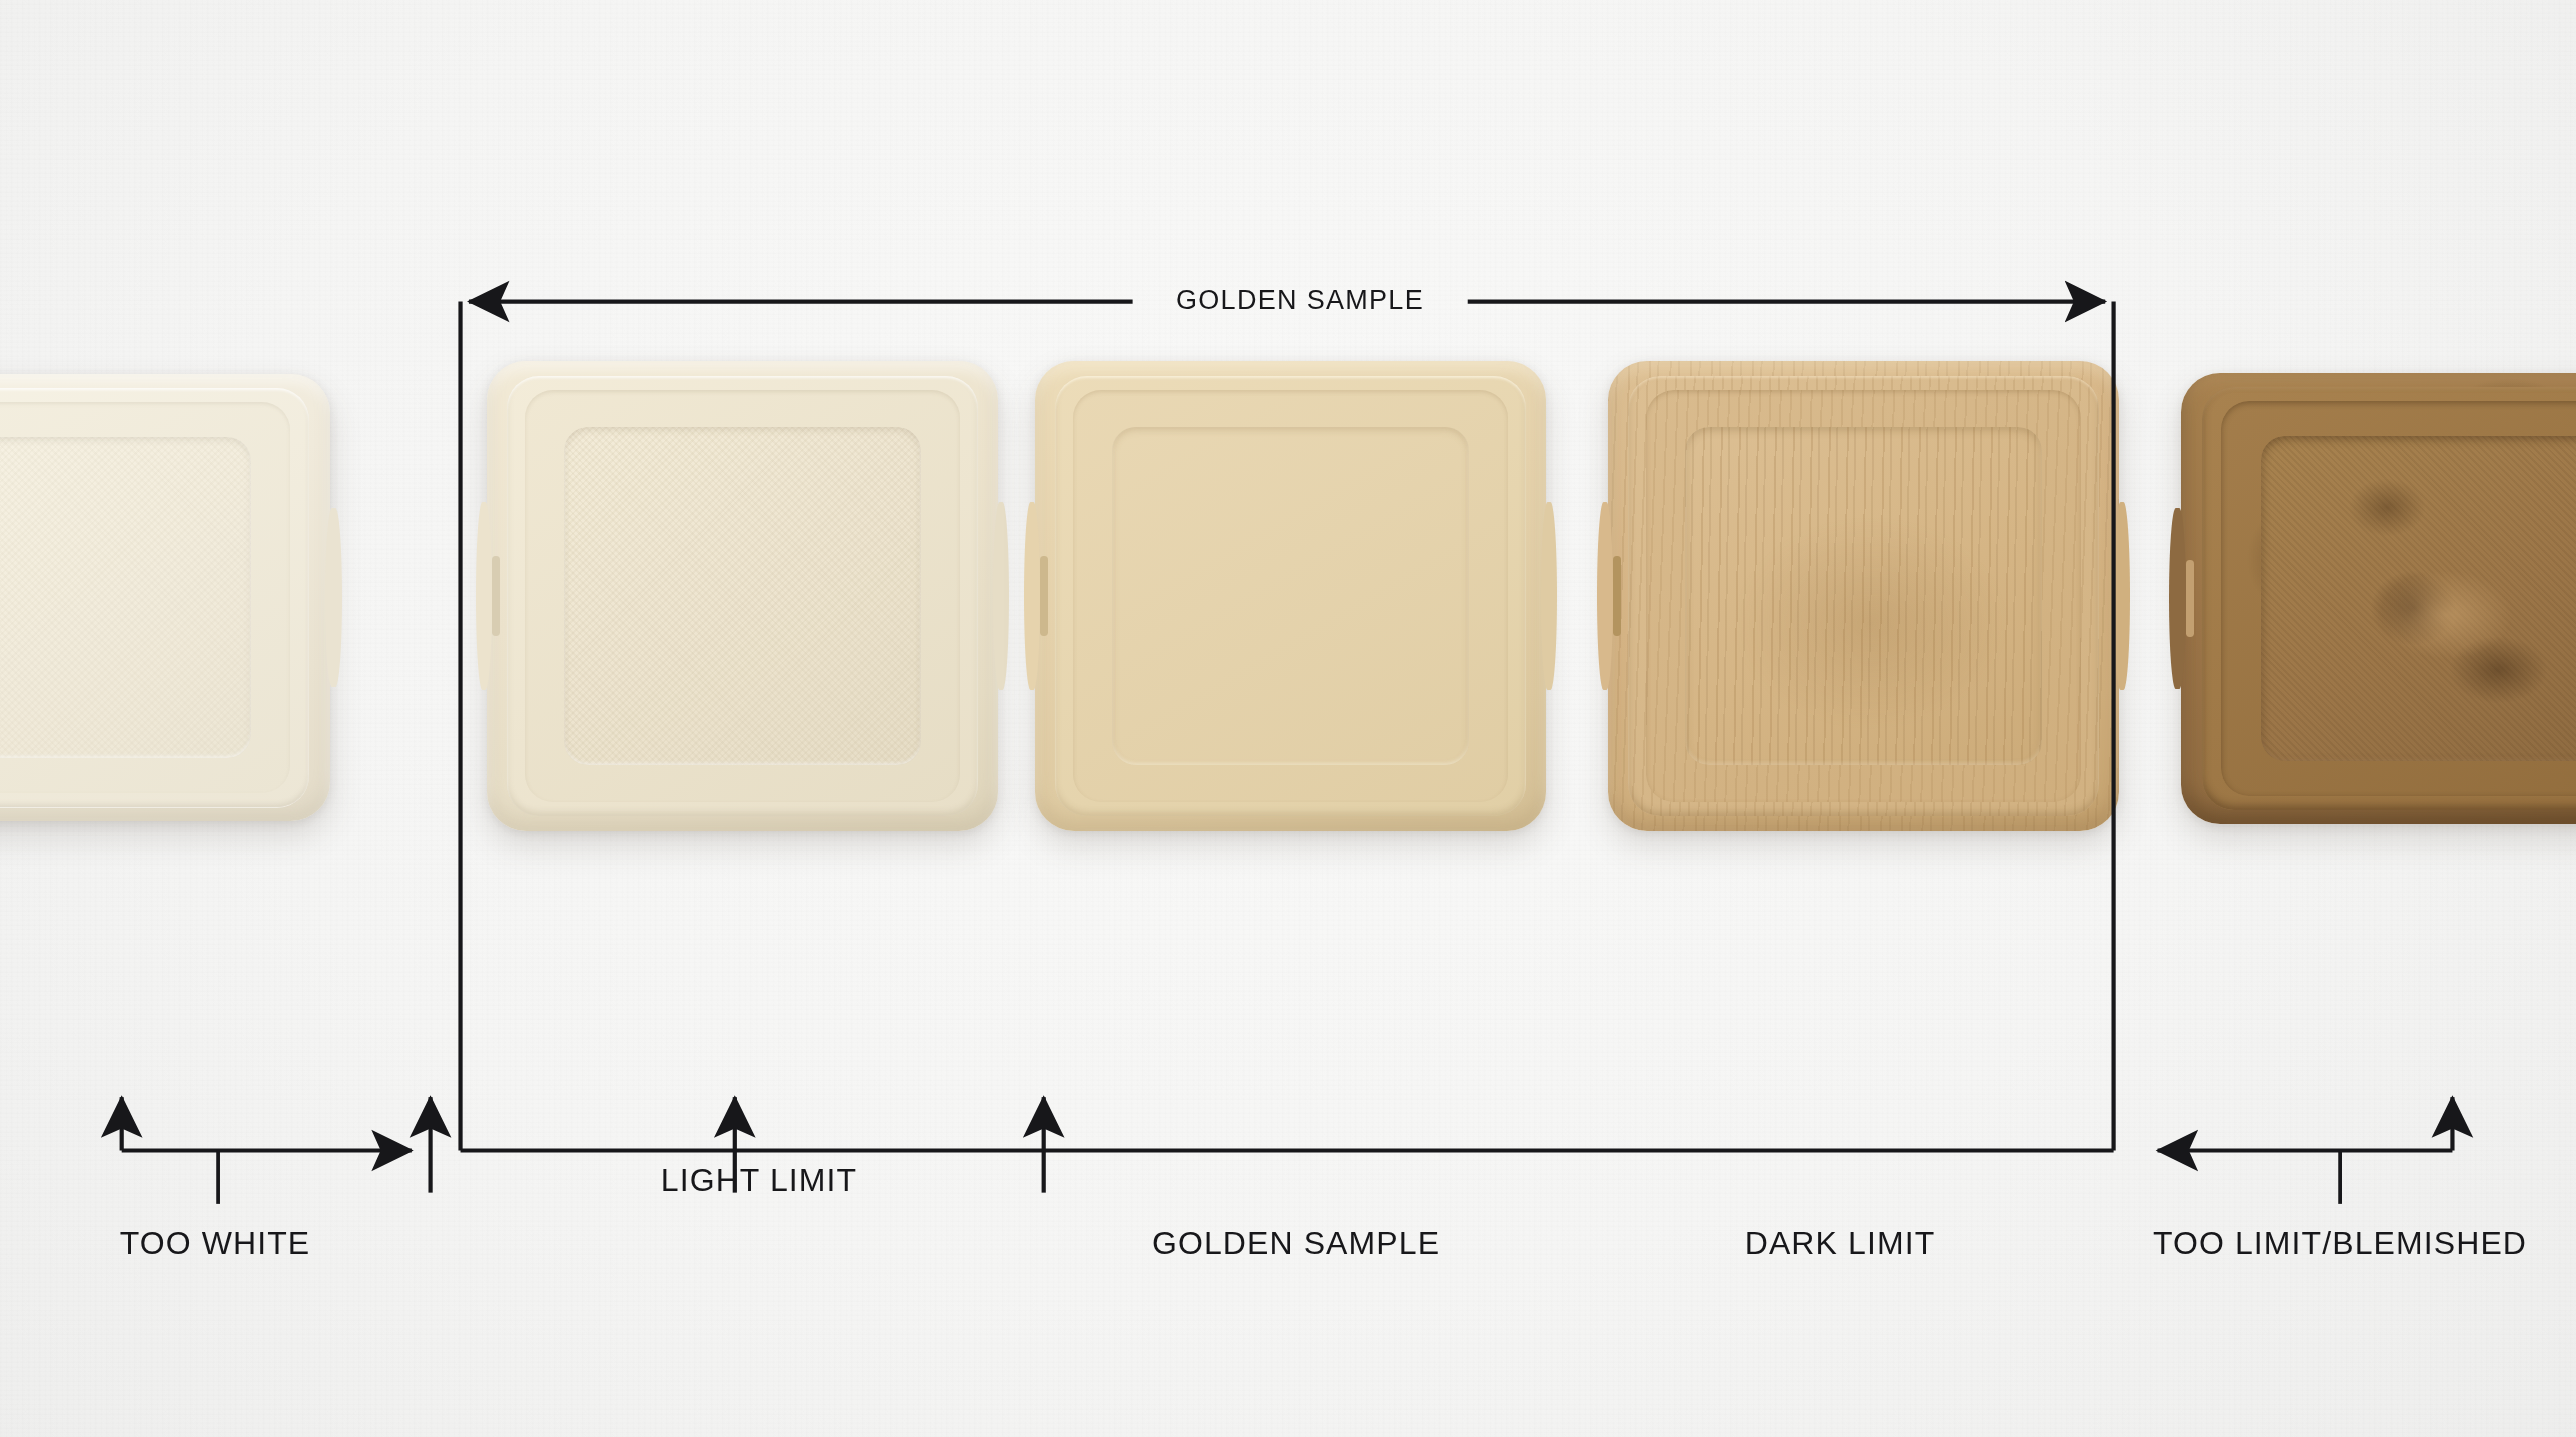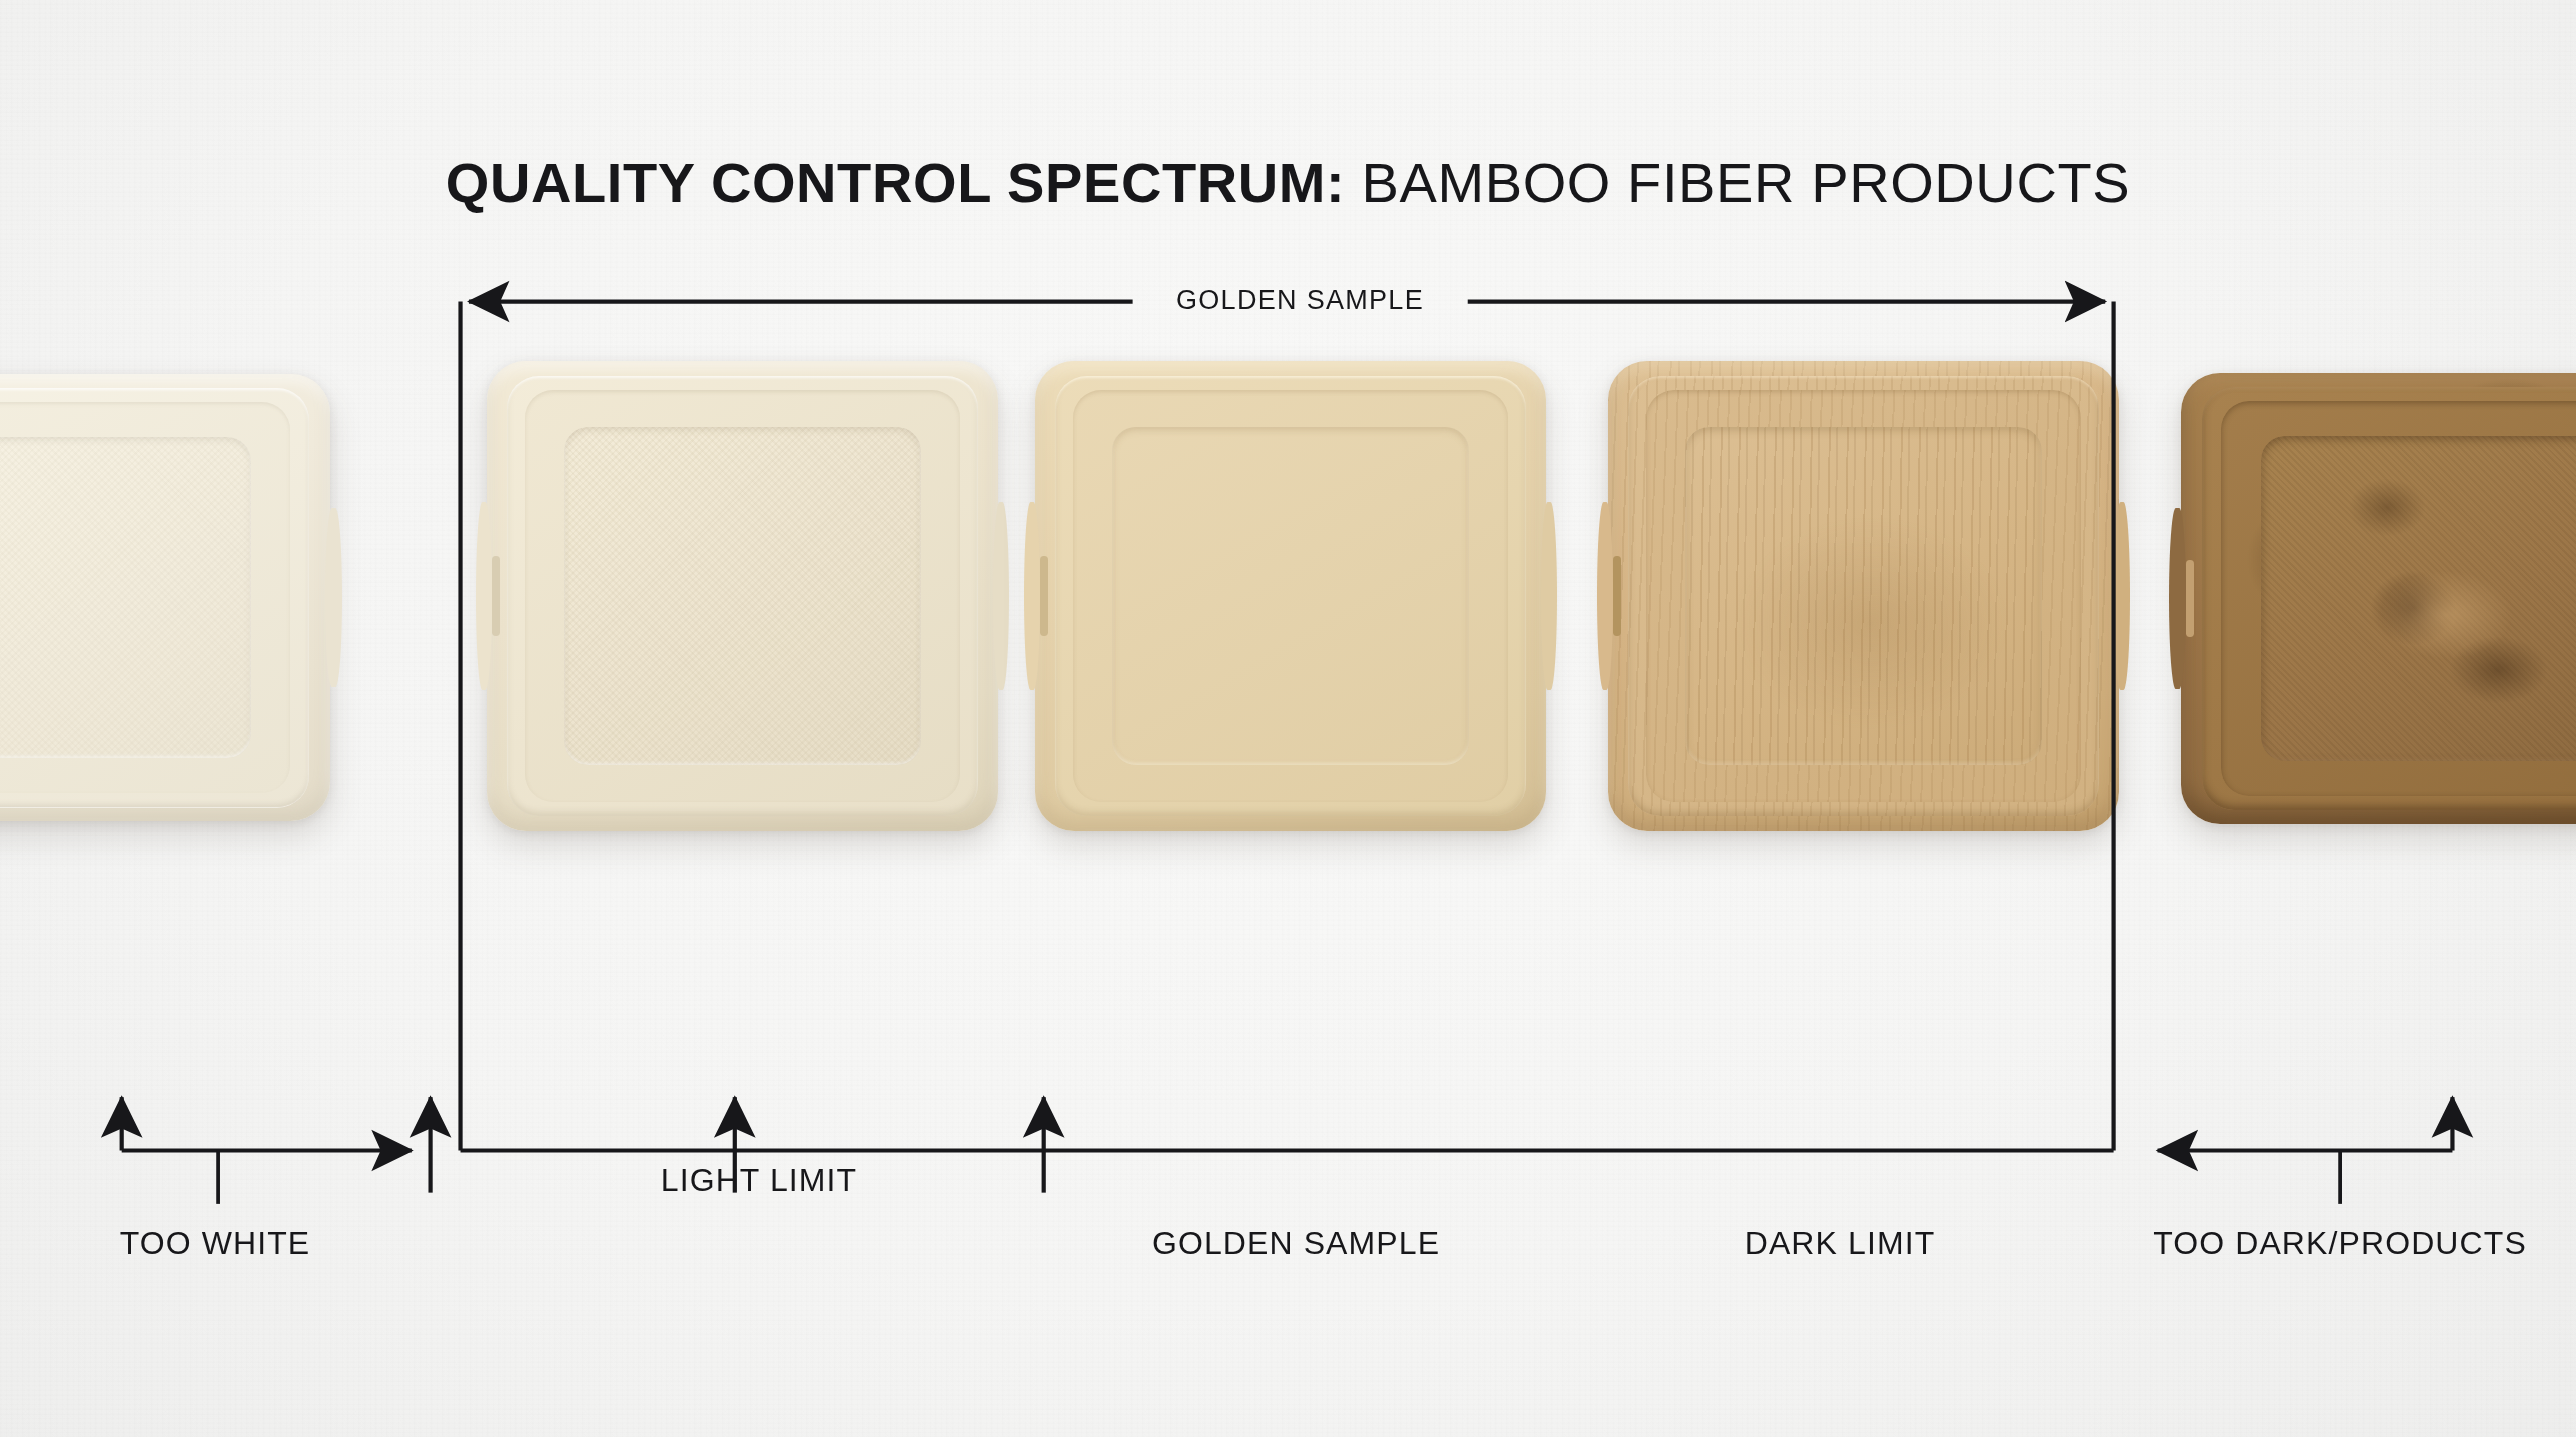--- a/index.html
+++ b/index.html
@@ -140,23 +140,20 @@
     background: transparent;
     padding: 0 15px;
     pointer-events: auto;
   }
 </style>
 </head>
 <body>
 
 <div id="stage">
 
-  <div id="title">
-    <span class="t-bold">QUALITY CONTROL SPECTRUM:</span><span class="t-light"> BAMBOO FIBER PRODUCTS</span>
-  </div>
 
   <div class="container-wrap" style="left:-200px; top:374px; width:530px; height:447px;">
     <div class="box">
       <div class="shell" style="background:
           linear-gradient(160deg,#f6f1e3 0%,#f0eadb 40%,#e9e2d0 75%,#e3dbc8 100%);
           box-shadow: inset 0 -9.4px 17px rgba(150,140,120,.16), inset 0 7.5px 13px rgba(255,255,255,.55);"></div>
 
       <div class="wing r" style="background:#eae3d1;"></div>
       <div class="rim" style="background: linear-gradient(150deg,#f7f3e6,#ece6d5);
                box-shadow: inset 0 1.9px 2.8px rgba(255,255,255,.8), inset 0 -2.8px 5.6px rgba(160,150,130,.2), 0 0.9px 0 rgba(255,255,255,.5);"></div>
@@ -312,16 +309,16 @@
       <line x1="1115" y1="1274" x2="1115" y2="1172" marker-end="url(#ah-u)"></line>
     </g>
   </svg>
 
   <div id="bracket-label" style="left:1300px; top:285px;">GOLDEN SAMPLE</div>
 
   <div class="label" style="left:215px; top:1225px;">TOO WHITE</div>
   <div class="label" style="left:759px; top:1162px;">LIGHT LIMIT</div>
   <div class="label" style="left:1296px; top:1225px;">GOLDEN SAMPLE</div>
   <div class="label" style="left:1840px; top:1225px;">DARK LIMIT</div>
-  <div class="label" style="left:2340px; top:1225px;">TOO DARK/PRODUCTS</div>
+  <div class="label" style="left:2340px; top:1225px;">TOO LIMIT/BLEMISHED</div>
 
 </div>
 
 
 </body></html>

